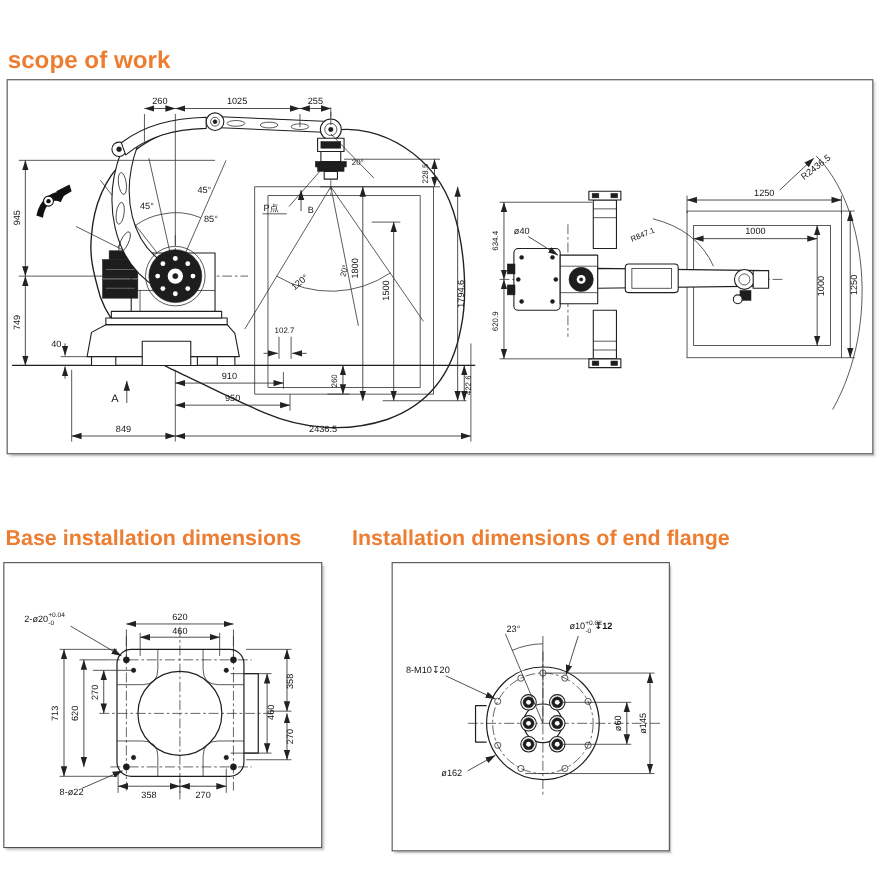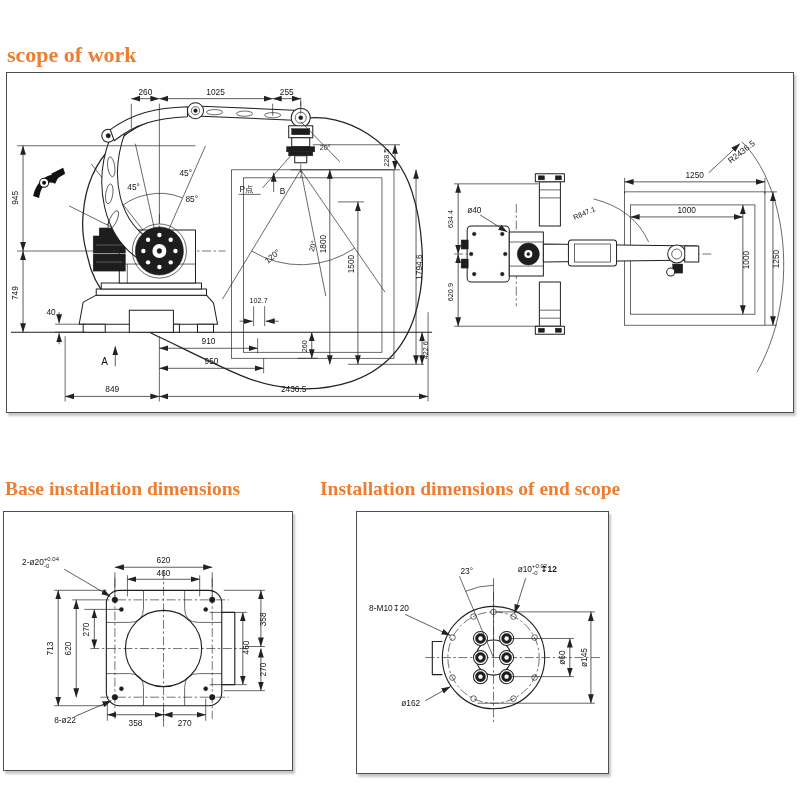--- a/index.html
+++ b/index.html
@@ -1,18 +1,18 @@
 <!DOCTYPE html>
 <html style="--accent: #ED7D31;"><head>
 <meta charset="utf-8">
 <style>
   html,body{margin:0;padding:0;}
   body{width:800px;height:800px;background:#fff;position:relative;overflow:hidden;
        font-family:"Liberation Sans","DejaVu Sans",sans-serif;}
-  .ttl{position:absolute;margin:0;color:var(--accent,#ED7D31);font-weight:bold;white-space:nowrap;font-family:Liberation Serif, serif;}
+  .ttl{position:absolute;margin:0;color:var(--accent,#ED7D31);font-weight:bold;white-space:nowrap;}
   #ttl-scope{left:7px;top:42px;font-size:22px;}
   #ttl-base{left:5px;top:478px;font-size:19.5px;}
   #ttl-flange{left:320px;top:478px;font-size:19.5px;}
   .panel{position:absolute;background:#fff;border:1.6px solid #4f4f4f;
          box-shadow:2px 2.5px 2px rgba(0,0,0,.22);box-sizing:border-box;}
   #panel-scope{left:6px;top:72px;width:788px;height:341px;}
   #panel-base{left:3px;top:511px;width:290px;height:260px;}
   #panel-flange{left:320px;top:511px;width:253px;height:263px;margin-left:36px;}
   .panel svg{display:block;width:100%;height:100%;}
   
@@ -333,21 +333,21 @@
   </g>
   <g>
     <text class="lb" x="18" y="53"><tspan>2-ø20</tspan><tspan dy="-4" font-size="6">+0.04</tspan><tspan dx="-15" dy="7" font-size="6">-0</tspan></text>
     <line class="ld" x1="60" y1="57" x2="106" y2="84"></line>
     <text class="lb" x="50" y="210">8-ø22</text>
     <line class="ld" x1="70" y1="204" x2="107" y2="188"></line>
   </g>
 </svg>
 </div>
 
-<h2 class="ttl" id="ttl-flange">Installation dimensions of end scope</h2>
+<h2 class="ttl" id="ttl-flange">Installation dimensions of end flange</h2>
 
 <div class="panel" id="panel-flange">
 <svg class="s3" viewBox="0 0 250 260">
   <defs>
     <marker id="a3" markerWidth="10" markerHeight="7" refX="9" refY="3.5" orient="auto-start-reverse" markerUnits="userSpaceOnUse">
       <path d="M0,0.6 L9.2,3.5 L0,6.4 Z" fill="#222"></path>
     </marker>
   </defs>
   <g>
     <path class="dd" d="M68,145 H242 M136,80 V212"></path>

